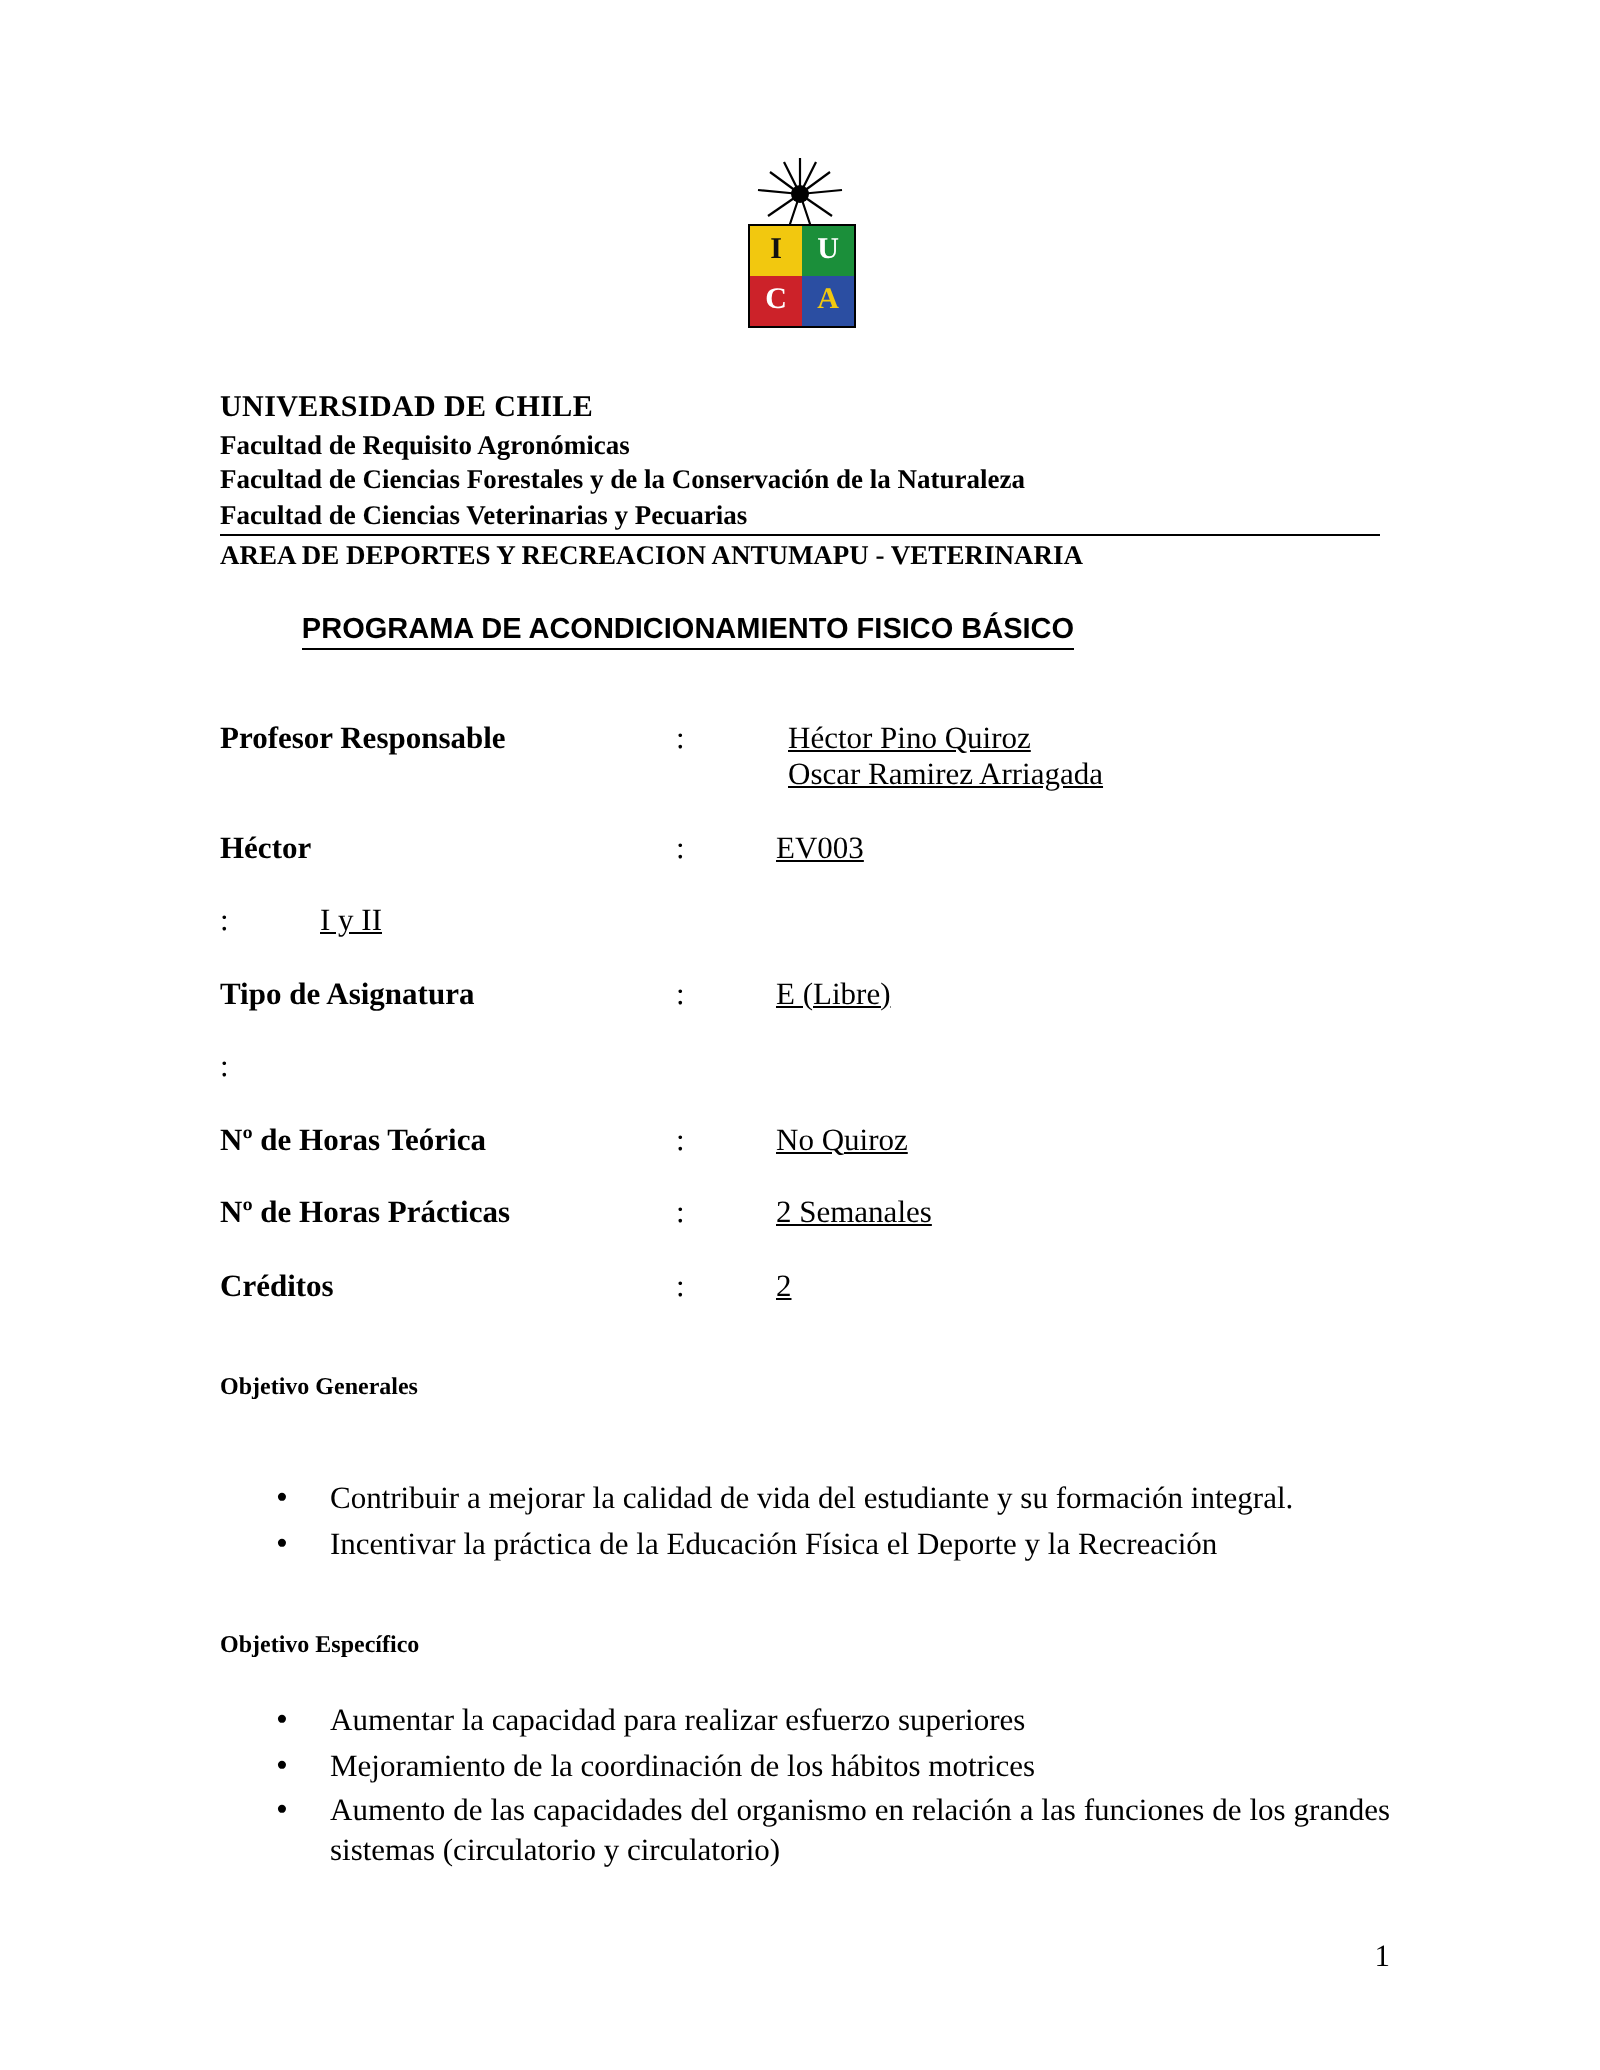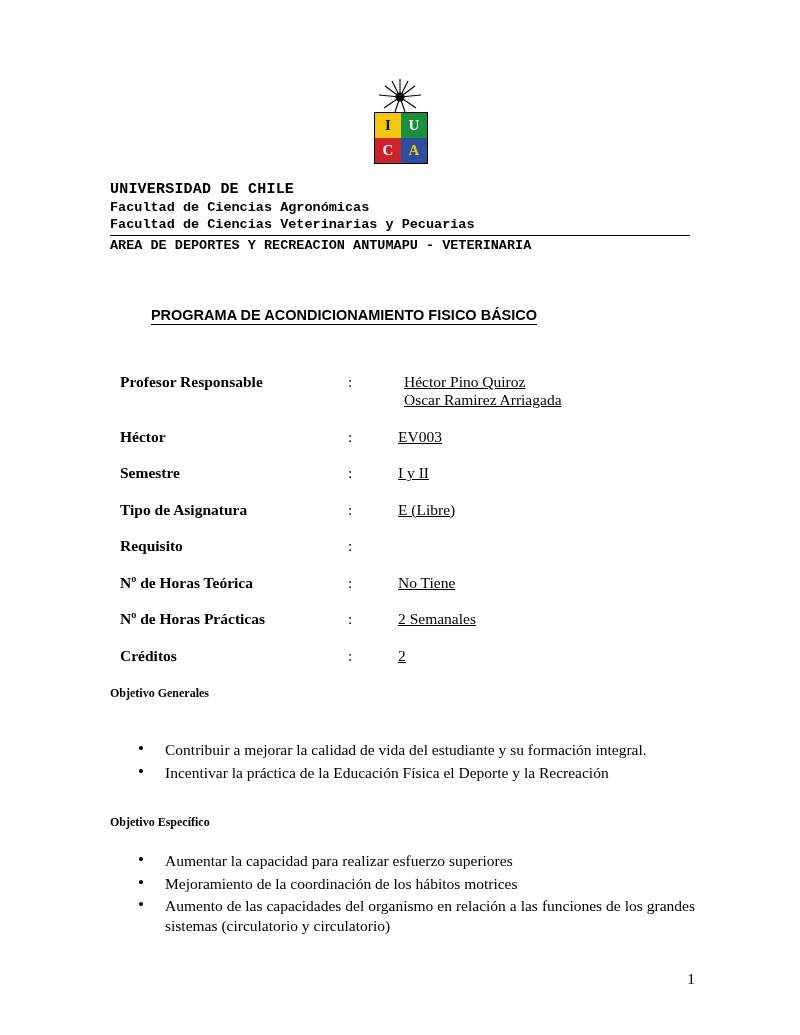--- a/index.html
+++ b/index.html
@@ -77,24 +77,24 @@
     line-height: 1;
   }
   .logo .q1 .glyph { color: #111; }
   .logo .q2 .glyph { color: #ffffff; }
   .logo .q3 .glyph { color: #ffffff; }
   .logo .q4 .glyph { color: #f2c80f; }
 
   
   .header {
     position: absolute;
-    top: 181px;
+    top: 196px;
     left: 110px;
     width: 580px;
-    font-family: Liberation Mono, monospace;
+    font-family: Liberation Serif, serif;
     font-weight: bold;
     font-size: 13.5px;
     line-height: 17.5px;
   }
   .header .line1 {
     font-size: 15px;
     letter-spacing: 0.2px;
   }
   .header .rule {
     border-bottom: 1.6px solid #000;
@@ -119,23 +119,22 @@
   }
   .doc-title span {
     border-bottom: 1.4px solid #000;
     padding-bottom: 1px;
   }
 
   
   .info {
     position: absolute;
     top: 361px;
-    left: 120px;
+    left: 110px;
     width: 600px;
-    margin-top: 12px;
   }
   .info-row {
     display: flex;
     align-items: flex-start;
     margin-bottom: 18.5px;
     font-size: 15.5px;
   }
   .info-label {
     width: 228px;
     font-weight: bold;
@@ -241,21 +240,22 @@
         </div>
         <div class="q q4">
           <span class="glyph">A</span>
         </div>
       </div>
     </div>
   </div>
 
   <div class="header">
     <div class="line1">UNIVERSIDAD DE CHILE</div>
-    <div>Facultad de Ciencias Agronómicas</div>
+    <div>Facultad de Requisito Agronómicas</div>
+    <div>Facultad de Ciencias Forestales y de la Conservación de la Naturaleza</div>
     <div>Facultad de Ciencias Veterinarias y Pecuarias</div>
     <div class="rule"></div>
     <div class="line5">AREA DE DEPORTES Y RECREACION  ANTUMAPU - VETERINARIA</div>
   </div>
 
   <div class="doc-title">
     <span>PROGRAMA DE ACONDICIONAMIENTO FISICO BÁSICO</span>
   </div>
 
   <div class="info">
@@ -269,40 +269,38 @@
       </div>
     </div>
 
     <div class="info-row">
       <div class="info-label">Héctor</div>
       <div class="info-colon">:</div>
       <div class="info-value">EV003</div>
     </div>
 
     <div class="info-row">
-      <div class="info-label">Semestre</div>
       <div class="info-colon">:</div>
       <div class="info-value">I y II</div>
     </div>
 
     <div class="info-row">
       <div class="info-label">Tipo de Asignatura</div>
       <div class="info-colon">:</div>
       <div class="info-value">E (Libre)</div>
     </div>
 
     <div class="info-row">
-      <div class="info-label">Requisito</div>
       <div class="info-colon">:</div>
     </div>
 
     <div class="info-row">
       <div class="info-label">Nº de Horas Teórica</div>
       <div class="info-colon">:</div>
-      <div class="info-value">No  Tiene</div>
+      <div class="info-value">No  Quiroz</div>
     </div>
 
     <div class="info-row">
       <div class="info-label">Nº de Horas Prácticas</div>
       <div class="info-colon">:</div>
       <div class="info-value">2 Semanales</div>
     </div>
 
     <div class="info-row">
       <div class="info-label">Créditos</div>

